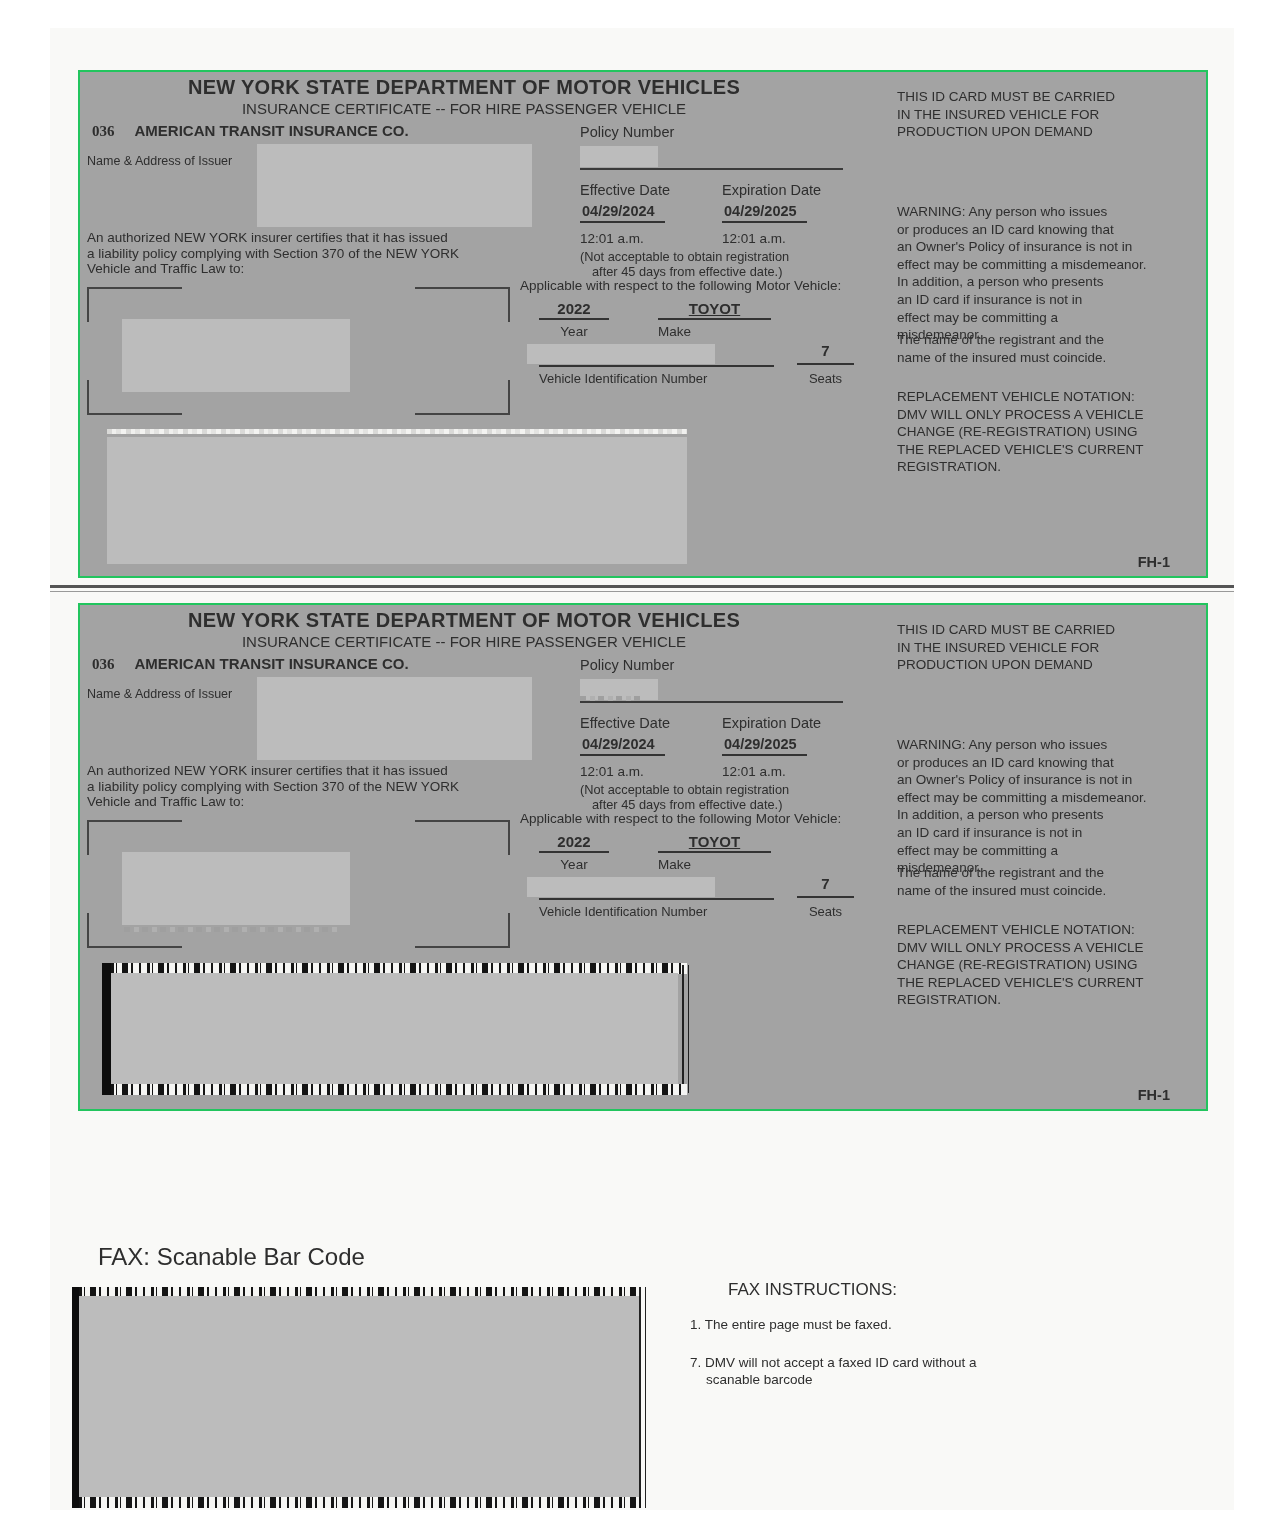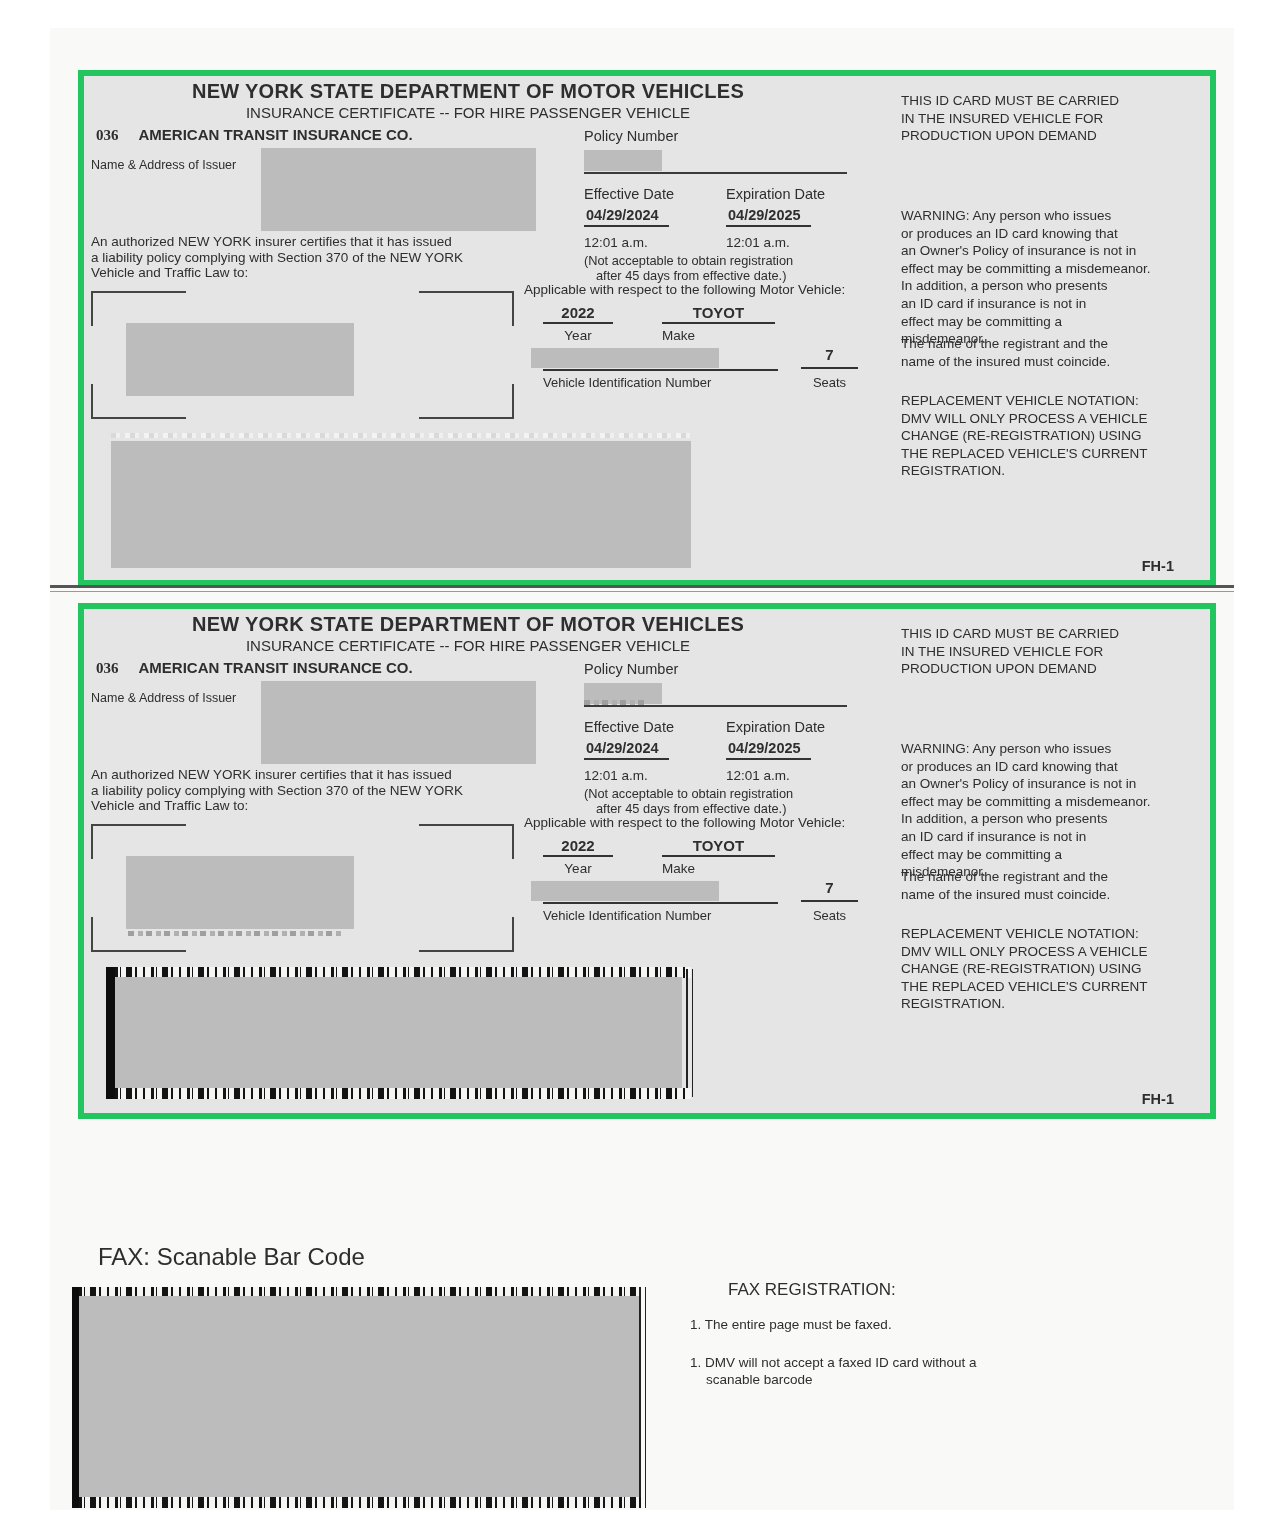--- a/index.html
+++ b/index.html
@@ -3,21 +3,21 @@
 <meta charset="utf-8">
 <style>
   html,body{margin:0;padding:0;}
   body{
     width:1284px;height:1515px;position:relative;background:#ffffff;
     font-family:"Liberation Sans", sans-serif;color:#2e2e2e;overflow:hidden;
   }
   .scan-page{position:absolute;left:50px;top:28px;width:1184px;height:1482px;background:#f9f9f7;}
 
   
-  .card{position:absolute;left:78px;width:1126px;height:504px;border:6px solid #22c55e;background:#e5e5e5;}
+  .card{position:absolute;left:78px;width:1126px;height:504px;border:2px solid #22c55e;background:#a3a3a3;}
   .card-pos-0{top:70px;}
   .card-pos-1{top:603px;}
   .only-card1,.only-card2{display:none;}
   .card--plain .only-card1{display:block;}
   .card--barcode .only-card2{display:block;}
 
   .redact{background:#bcbcbc;}
 
   .c-title{position:absolute;left:14px;top:4px;width:740px;text-align:center;font-size:20px;font-weight:bold;letter-spacing:.3px;}
   .c-subtitle{position:absolute;left:14px;top:28px;width:740px;text-align:center;font-size:15px;}
@@ -46,21 +46,21 @@
   .cb-tl{left:0;top:0;border-top:2px solid #444;border-left:2px solid #444;}
   .cb-tr{right:0;top:0;border-top:2px solid #444;border-right:2px solid #444;}
   .cb-bl{left:0;bottom:0;border-bottom:2px solid #444;border-left:2px solid #444;}
   .cb-br{right:0;bottom:0;border-bottom:2px solid #444;border-right:2px solid #444;}
   .c-addr-redact{position:absolute;left:35px;top:32px;width:228px;height:73px;}
   .c-addr-hint{position:absolute;left:37px;top:107px;width:215px;height:5px;}
 
   .c-applicable{position:absolute;left:440px;top:206px;font-size:13.5px;}
   .val-underline{text-align:center;font-size:15px;font-weight:bold;border-bottom:2px solid #333;}
   .c-year{position:absolute;left:459px;top:228px;width:70px;height:18px;}
-  .c-make{position:absolute;left:578px;top:228px;width:113px;height:18px;}
+  .c-make{position:absolute;left:578px;top:228px;width:113px;height:18px;text-decoration:underline;}
   .c-year-label{position:absolute;left:459px;top:252px;width:70px;text-align:center;font-size:13.5px;}
   .c-make-label{position:absolute;left:578px;top:252px;width:113px;text-align:left;font-size:13.5px;}
   .c-vin-redact{position:absolute;left:447px;top:272px;width:188px;height:20px;}
   .c-vin-line{position:absolute;left:459px;top:293px;width:235px;border-top:2px solid #333;}
   .c-vin-label{position:absolute;left:459px;top:299px;width:235px;text-align:left;font-size:13px;}
   .c-seats{position:absolute;left:717px;top:270px;width:57px;height:21px;}
   .c-seats-label{position:absolute;left:717px;top:299px;width:57px;text-align:center;font-size:13px;}
 
   .faint-strip{background:repeating-linear-gradient(90deg,#d9d9d7 0 5px,#f0f0ee 5px 9px,#e3e3e1 9px 14px,#f3f3f1 14px 19px);}
   .hint-strip{background:repeating-linear-gradient(90deg,#9f9f9f 0 6px,transparent 6px 10px,#b0b0b0 10px 15px,transparent 15px 18px);}
@@ -255,18 +255,18 @@
 <div class="fax-heading">FAX: Scanable Bar Code</div>
 
 <div class="fax-box">
   <div class="fb-left"></div>
   <div class="fb-top bc"></div>
   <div class="fb-fill redact"></div>
   <div class="fb-right"></div>
   <div class="fb-bottom bc"></div>
 </div>
 
-<div class="fax-ins-title">FAX REGISTRATION:</div>
+<div class="fax-ins-title">FAX INSTRUCTIONS:</div>
 <div class="fax-items">
   <div class="fax-item">1. The entire page must be faxed.</div>
-  <div class="fax-item">1. DMV will not accept a faxed ID card without a
+  <div class="fax-item">7. DMV will not accept a faxed ID card without a
 scanable barcode</div>
 </div>
 
 </body></html>

